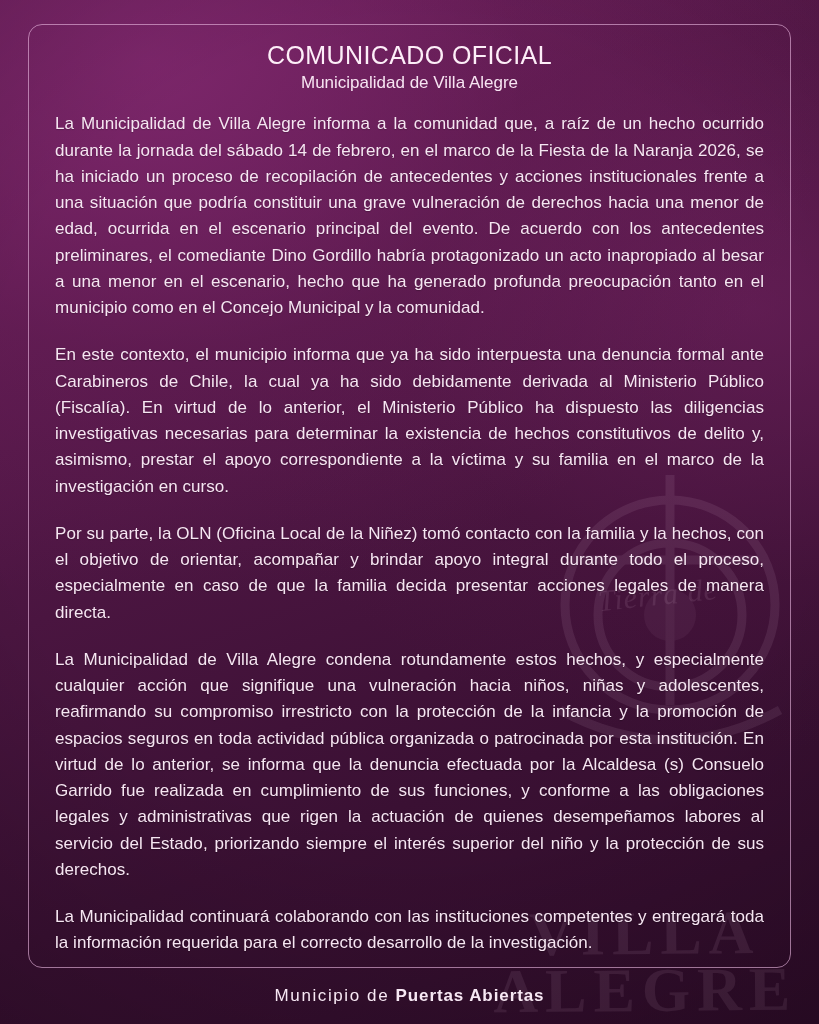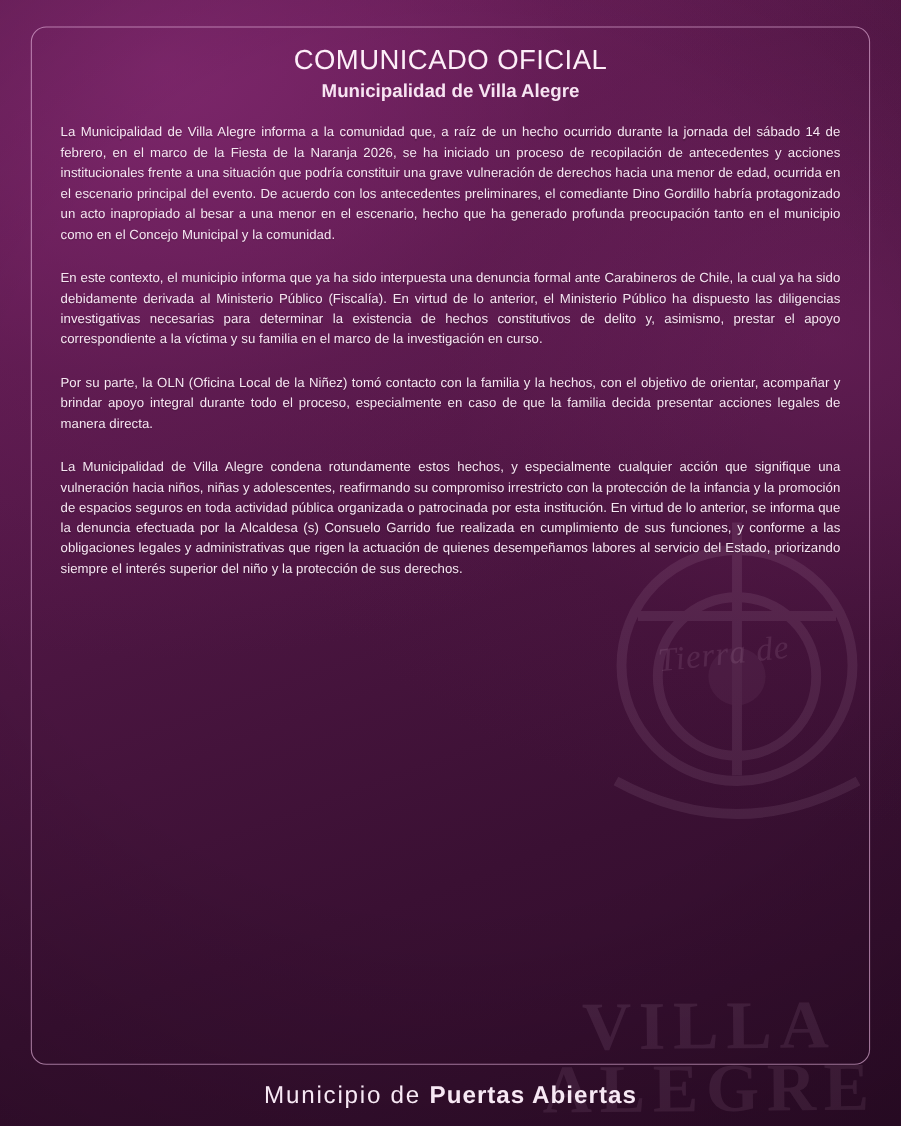--- a/index.html
+++ b/index.html
@@ -103,28 +103,28 @@
     line-height: 1.12;
     letter-spacing: 0.4px;
     font-weight: normal;
     margin: 0;
   }
   .subtitle {
     color: #f7e4f2;
     font-size: 17px;
     line-height: 1.25;
     margin: 3px 0 0 0;
-    font-weight: bold;
+    font-weight: normal;
   }
 
   
   .body-text { margin: 0; }
   .para {
     color: #f6e6f2;
-    font-size: 12px;
+    font-size: 17px;
     line-height: 1.545;
     text-align: justify;
     margin: 0 0 21px 0;
     letter-spacing: 0.05px;
     text-shadow: 0 1px 1px rgba(0,0,0,0.22);
   }
   .para:last-child { margin-bottom: 0; }
 
   
   .footer {
@@ -132,21 +132,21 @@
     left: 0;
     right: 0;
     bottom: 0;
     height: 56px;
     display: flex;
     align-items: center;
     justify-content: center;
   }
   .footer-text {
     color: #f7e8f4;
-    font-size: 22px;
+    font-size: 17px;
     letter-spacing: 1.6px;
     white-space: pre;
   }
   .footer-text b { font-weight: bold; letter-spacing: 0.9px; }
 </style>
 </head>
 <body>
 
 <div class="poster">
 
@@ -179,20 +179,21 @@
     <div class="header">
       <div class="title">COMUNICADO OFICIAL</div>
       <div class="subtitle">Municipalidad de Villa Alegre</div>
     </div>
 
     <div class="body-text">
       <p class="para">La Municipalidad de Villa Alegre informa a la comunidad que, a raíz de un hecho ocurrido durante la jornada del sábado 14 de febrero, en el marco de la Fiesta de la Naranja 2026, se ha iniciado un proceso de recopilación de antecedentes y acciones institucionales frente a una situación que podría constituir una grave vulneración de derechos hacia una menor de edad, ocurrida en el escenario principal del evento. De acuerdo con los antecedentes preliminares, el comediante Dino Gordillo habría protagonizado un acto inapropiado al besar a una menor en el escenario, hecho que ha generado profunda preocupación tanto en el municipio como en el Concejo Municipal y la comunidad.</p>
       <p class="para">En este contexto, el municipio informa que ya ha sido interpuesta una denuncia formal ante Carabineros de Chile, la cual ya ha sido debidamente derivada al Ministerio Público (Fiscalía).  En virtud de lo anterior, el Ministerio Público ha dispuesto las diligencias investigativas necesarias para determinar la existencia de hechos constitutivos de delito y, asimismo, prestar el apoyo correspondiente a la víctima y su familia en el marco de la investigación en curso.</p>
       <p class="para">Por su parte, la OLN (Oficina Local de la Niñez) tomó contacto con la familia y la hechos, con el objetivo de orientar, acompañar y brindar apoyo integral durante todo el proceso, especialmente en caso de que la familia decida presentar acciones legales de manera directa.</p>
       <p class="para">La Municipalidad de Villa Alegre condena rotundamente estos hechos, y especialmente cualquier acción que signifique una vulneración hacia niños, niñas y adolescentes, reafirmando su compromiso irrestricto con la protección de la infancia y la promoción de espacios seguros en toda actividad pública organizada o patrocinada por esta institución. En virtud de lo anterior, se informa que la denuncia efectuada por la Alcaldesa (s) Consuelo Garrido fue realizada en cumplimiento de sus funciones, y conforme a las obligaciones legales y administrativas que rigen la actuación de quienes desempeñamos labores al servicio del Estado, priorizando siempre el interés superior del niño y la protección de sus derechos.</p>
+      <p class="para">La Municipalidad continuará colaborando con las instituciones competentes y entregará toda la información requerida para el correcto desarrollo de la investigación.</p>
     </div>
 
   </div>
 
   <div class="footer">
     <div class="footer-text"><span>Municipio de </span><b>Puertas Abiertas</b></div>
   </div>
 
 </div>
 

